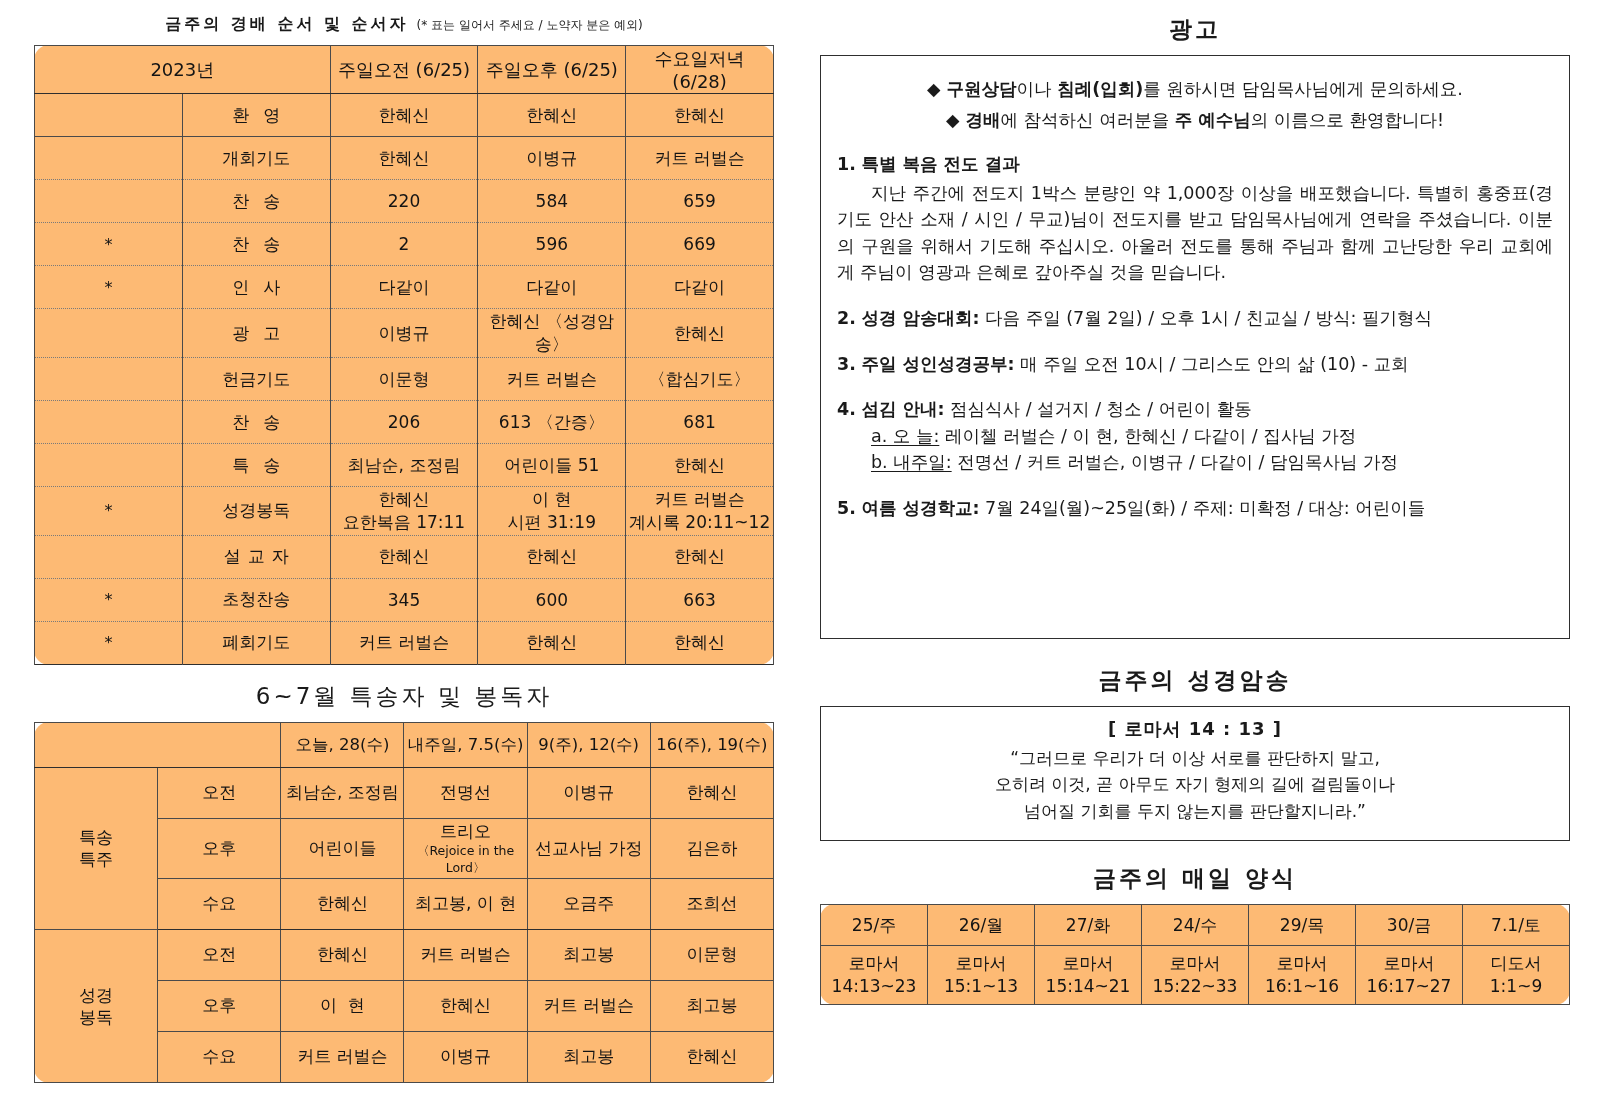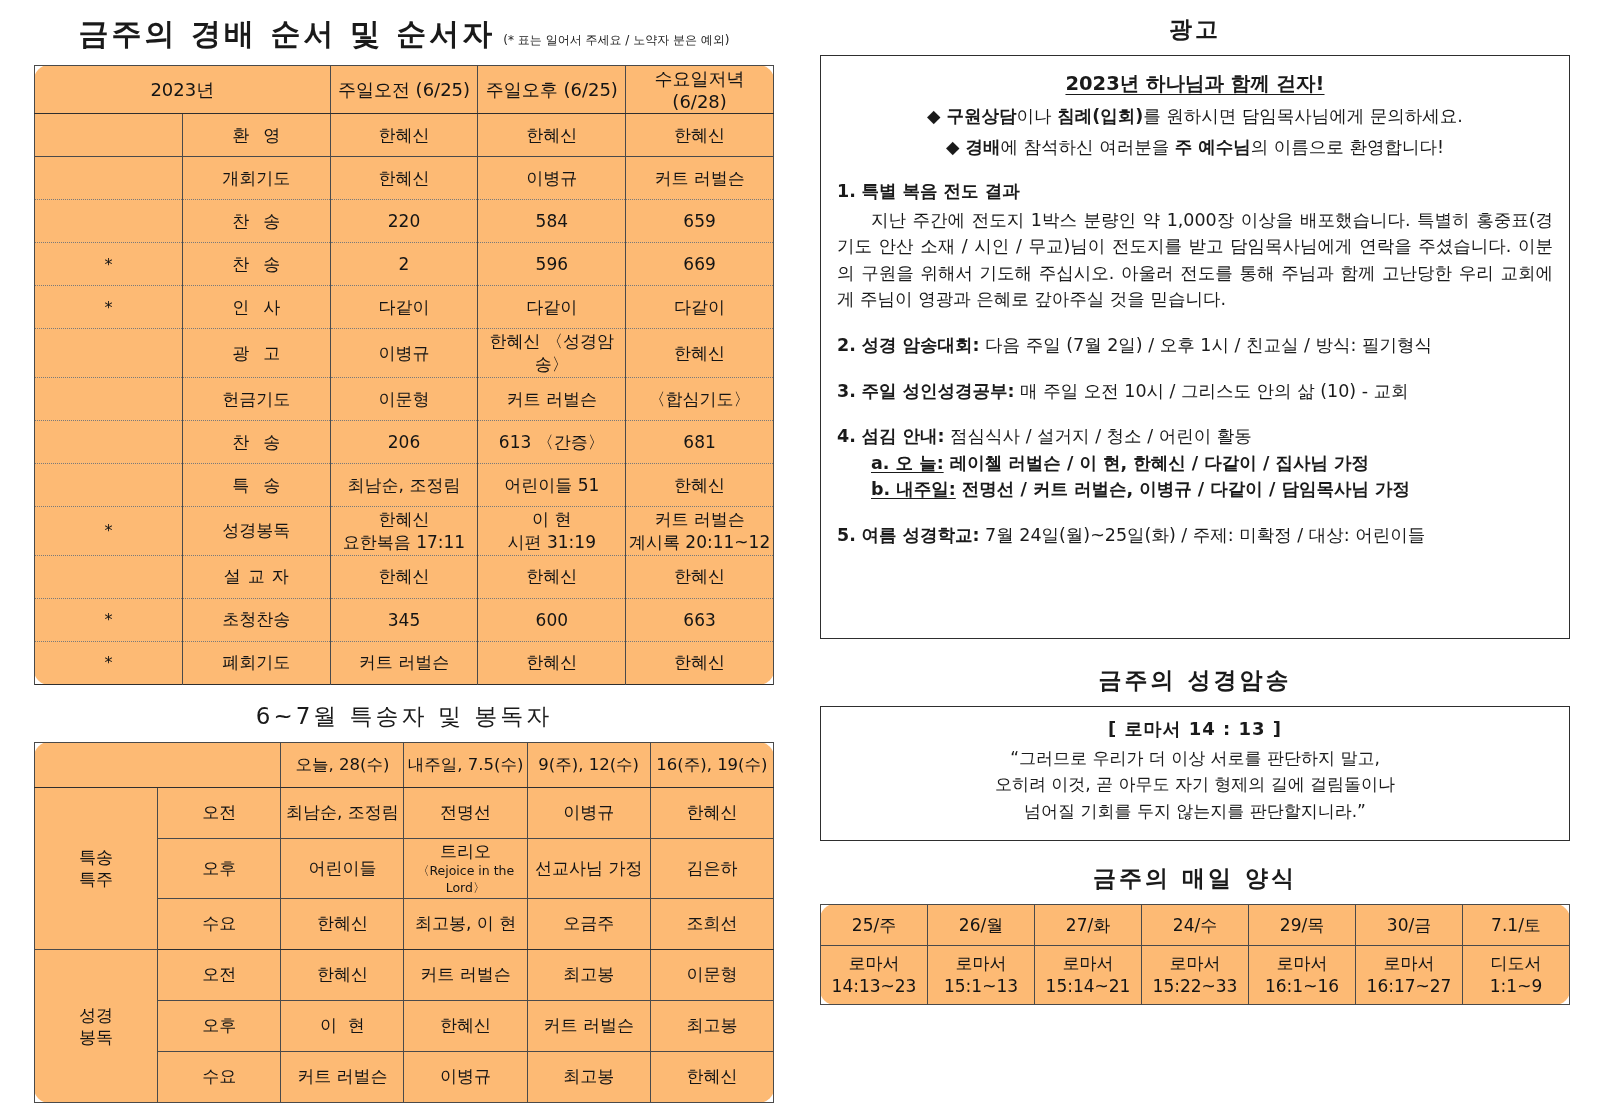--- a/index.html
+++ b/index.html
@@ -24,21 +24,21 @@
   #left-col { left: 34px; top: 14px; width: 740px; }
 
   .order-title-row {
     display: flex;
     align-items: baseline;
     justify-content: center;
     gap: 8px;
     margin-bottom: 10px;
   }
   .order-title {
-    font-size: 30px;
+    font-size: 16px;
     font-weight: bold;
     letter-spacing: 3px;
   }
   .order-note {
     font-size: 12px;
     letter-spacing: 0px;
     color: #222;
   }
 
   table.grid {
@@ -119,21 +119,21 @@
     text-align: center;
   }
   .ad-bullet .dia { margin-right: 6px; }
   .ad-bullet b { font-weight: bold; }
 
   .ad-item { margin-top: 19px; font-size: 17.5px; line-height: 1.52; }
   .ad-item .num { font-weight: bold; }
   .ad-item .head { font-weight: bold; }
   .ad-body { margin-top: 2px; text-align: justify; }
   .ad-body .indent { padding-left: 34px; }
-  .ad-sub { padding-left: 34px; font-weight: bold; }
+  .ad-sub { padding-left: 34px; }
   .ad-sub .sublabel { text-decoration: underline; text-underline-offset: 3px; }
   .ad-cont { padding-left: 108px; }
 
   
   #mem-title { margin-top: 26px; }
   #mem-box { padding: 10px 14px 16px 14px; text-align: center; }
   .mem-ref { font-size: 18px; font-weight: bold; margin-bottom: 4px; letter-spacing: 1px; }
   .mem-line { font-size: 17px; line-height: 1.55; }
 
   
@@ -318,23 +318,20 @@
       </tbody>
   </table>
 
 </div>
 
 <div class="panel" id="right-col">
 
   <div class="ad-title">광고</div>
 
   <div class="box" id="ad-box">
-    <div class="ad-head">
-      <div class="ad-head-main">2023년 하나님과 함께 걷자!</div>
-    </div>
     <div id="ad-bullets">
         <div class="ad-bullet"><span class="dia">◆</span><b>구원상담</b>이나 <b>침례(입회)</b>를 원하시면 담임목사님에게 문의하세요.</div>
         <div class="ad-bullet"><span class="dia">◆</span><b>경배</b>에 참석하신 여러분을 <b>주 예수님</b>의 이름으로 환영합니다!</div>
       </div>
     <div id="ad-items">
         <div class="ad-item"><span class="num">1.</span> <span class="head">특별 복음 전도 결과</span><div class="ad-body"><span class="indent"></span>지난 주간에 전도지 1박스 분량인 약 1,000장 이상을 배포했습니다. 특별히 홍중표(경기도 안산 소재 / 시인 / 무교)님이 전도지를 받고 담임목사님에게 연락을 주셨습니다. 이분의 구원을 위해서 기도해 주십시오. 아울러 전도를 통해 주님과 함께 고난당한 우리 교회에게 주님이 영광과 은혜로 갚아주실 것을 믿습니다.</div></div>
         <div class="ad-item"><span class="num">2.</span> <span class="head">성경 암송대회:</span><span> 다음 주일 (7월 2일) / 오후 1시 / 친교실 / 방식: 필기형식</span></div>
         <div class="ad-item"><span class="num">3.</span> <span class="head">주일 성인성경공부:</span><span> 매 주일 오전 10시 / 그리스도 안의 삶 (10) - 교회</span></div>
         <div class="ad-item"><span class="num">4.</span> <span class="head">섬김 안내:</span><span> 점심식사 / 설거지 / 청소 / 어린이 활동</span><div class="ad-sub"><span class="sublabel">a. 오  늘:</span> 레이첼 러벌슨 / 이  현, 한혜신 / 다같이 / 집사님 가정</div><div class="ad-sub"><span class="sublabel">b. 내주일:</span> 전명선 / 커트 러벌슨, 이병규 / 다같이 / 담임목사님 가정</div></div>
         <div class="ad-item"><span class="num">5.</span> <span class="head">여름 성경학교:</span><span> 7월 24일(월)~25일(화) / 주제: 미확정 / 대상: 어린이들</span></div>

